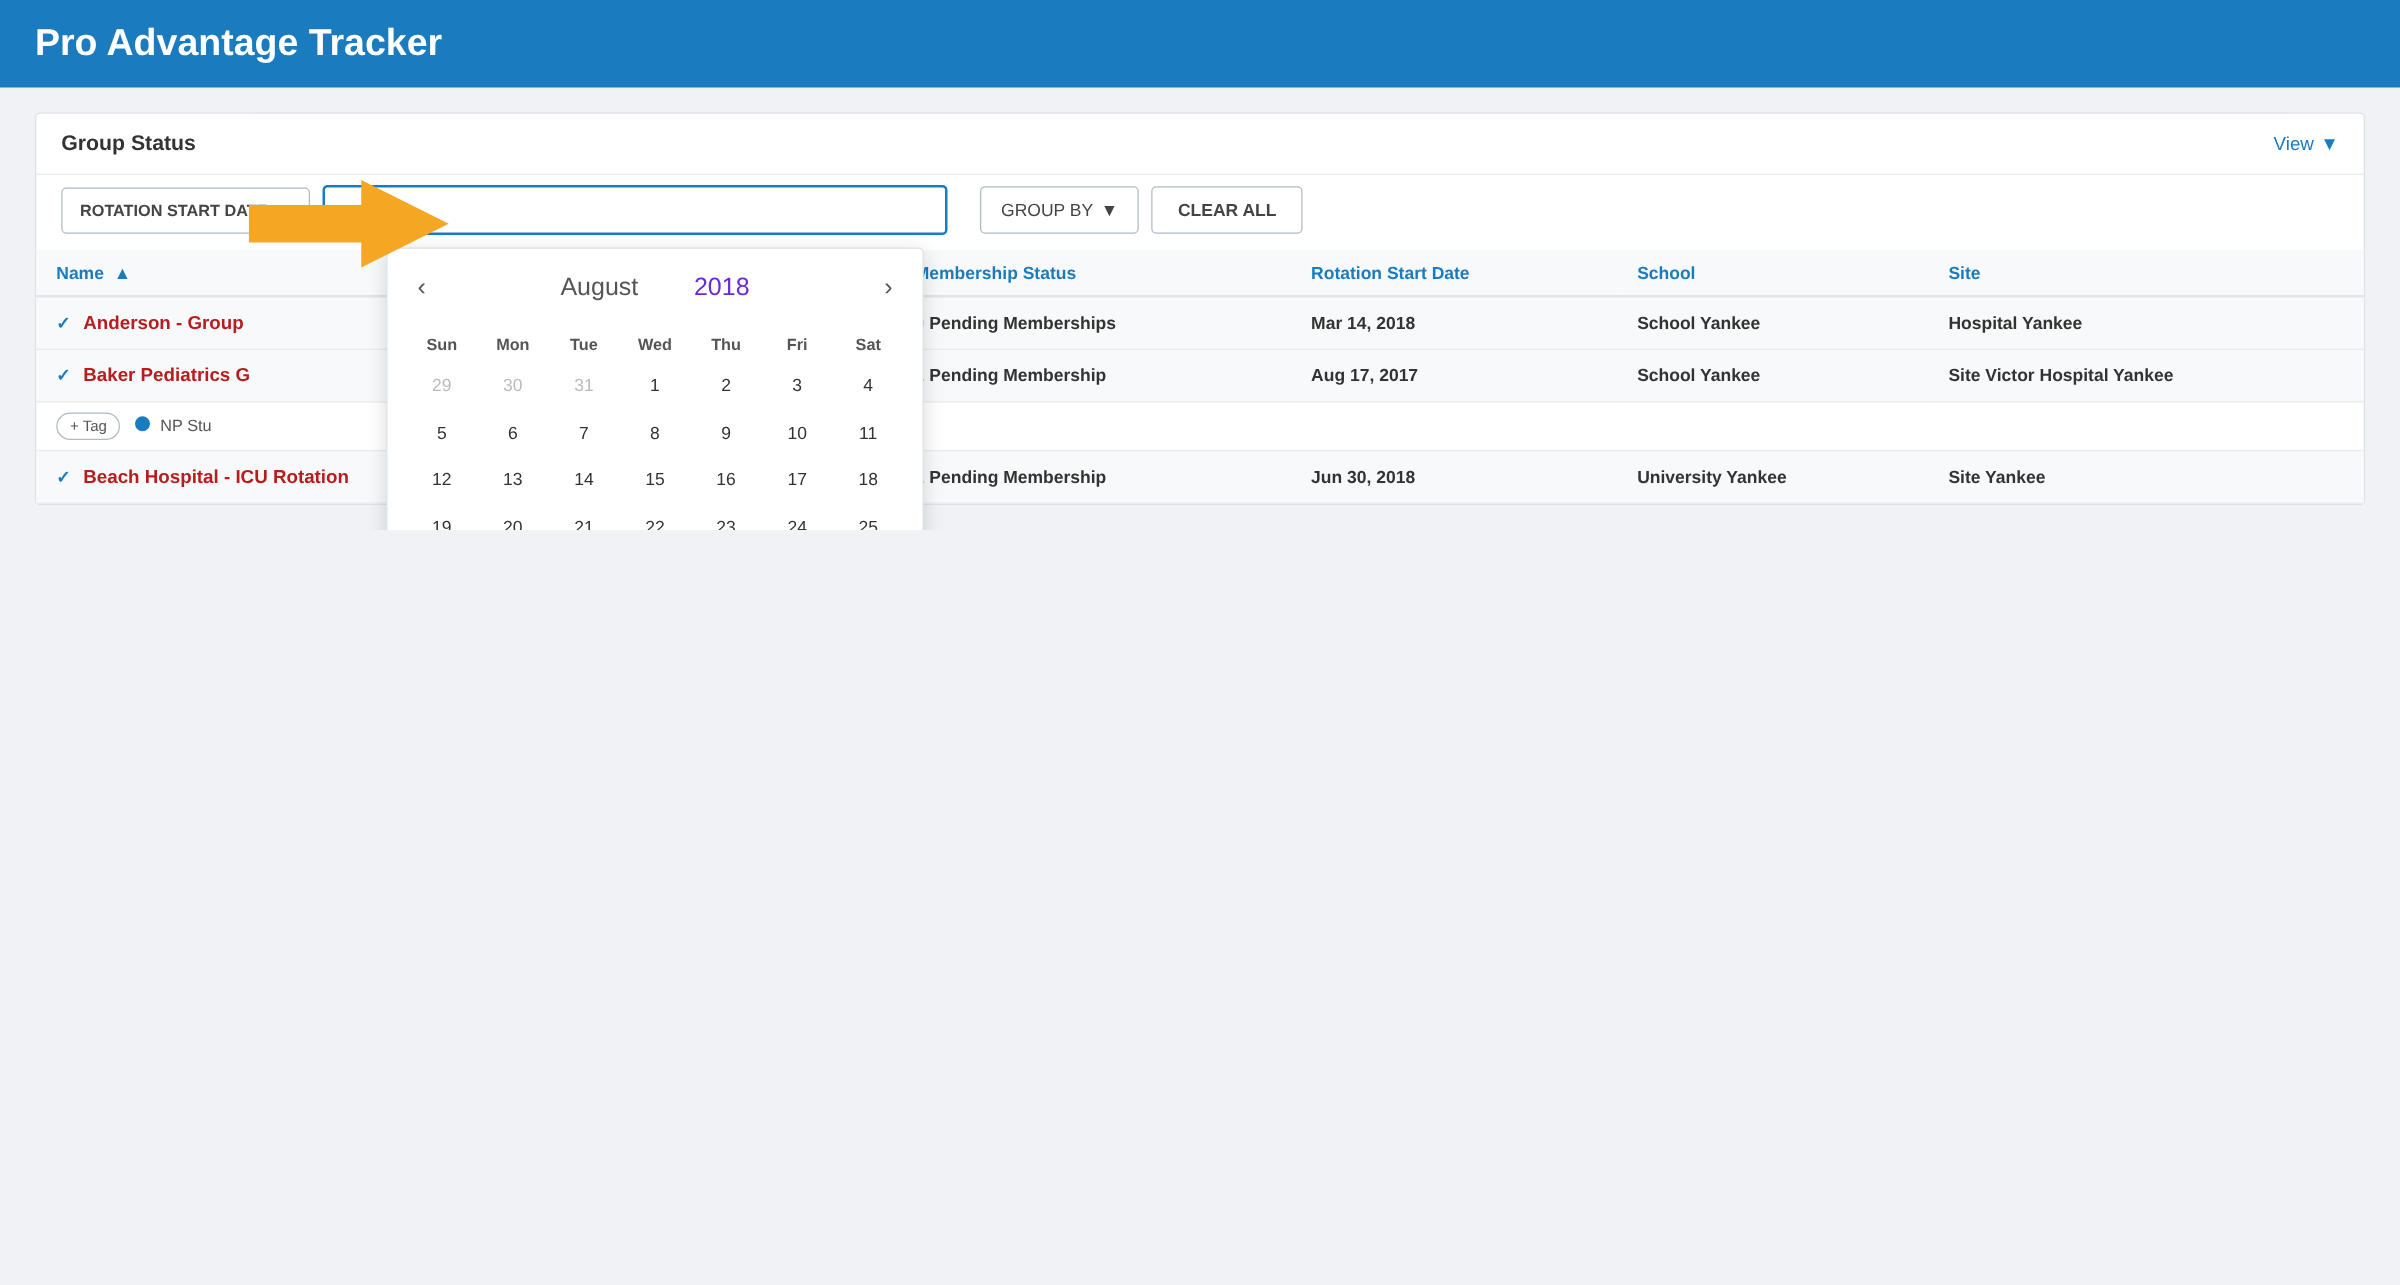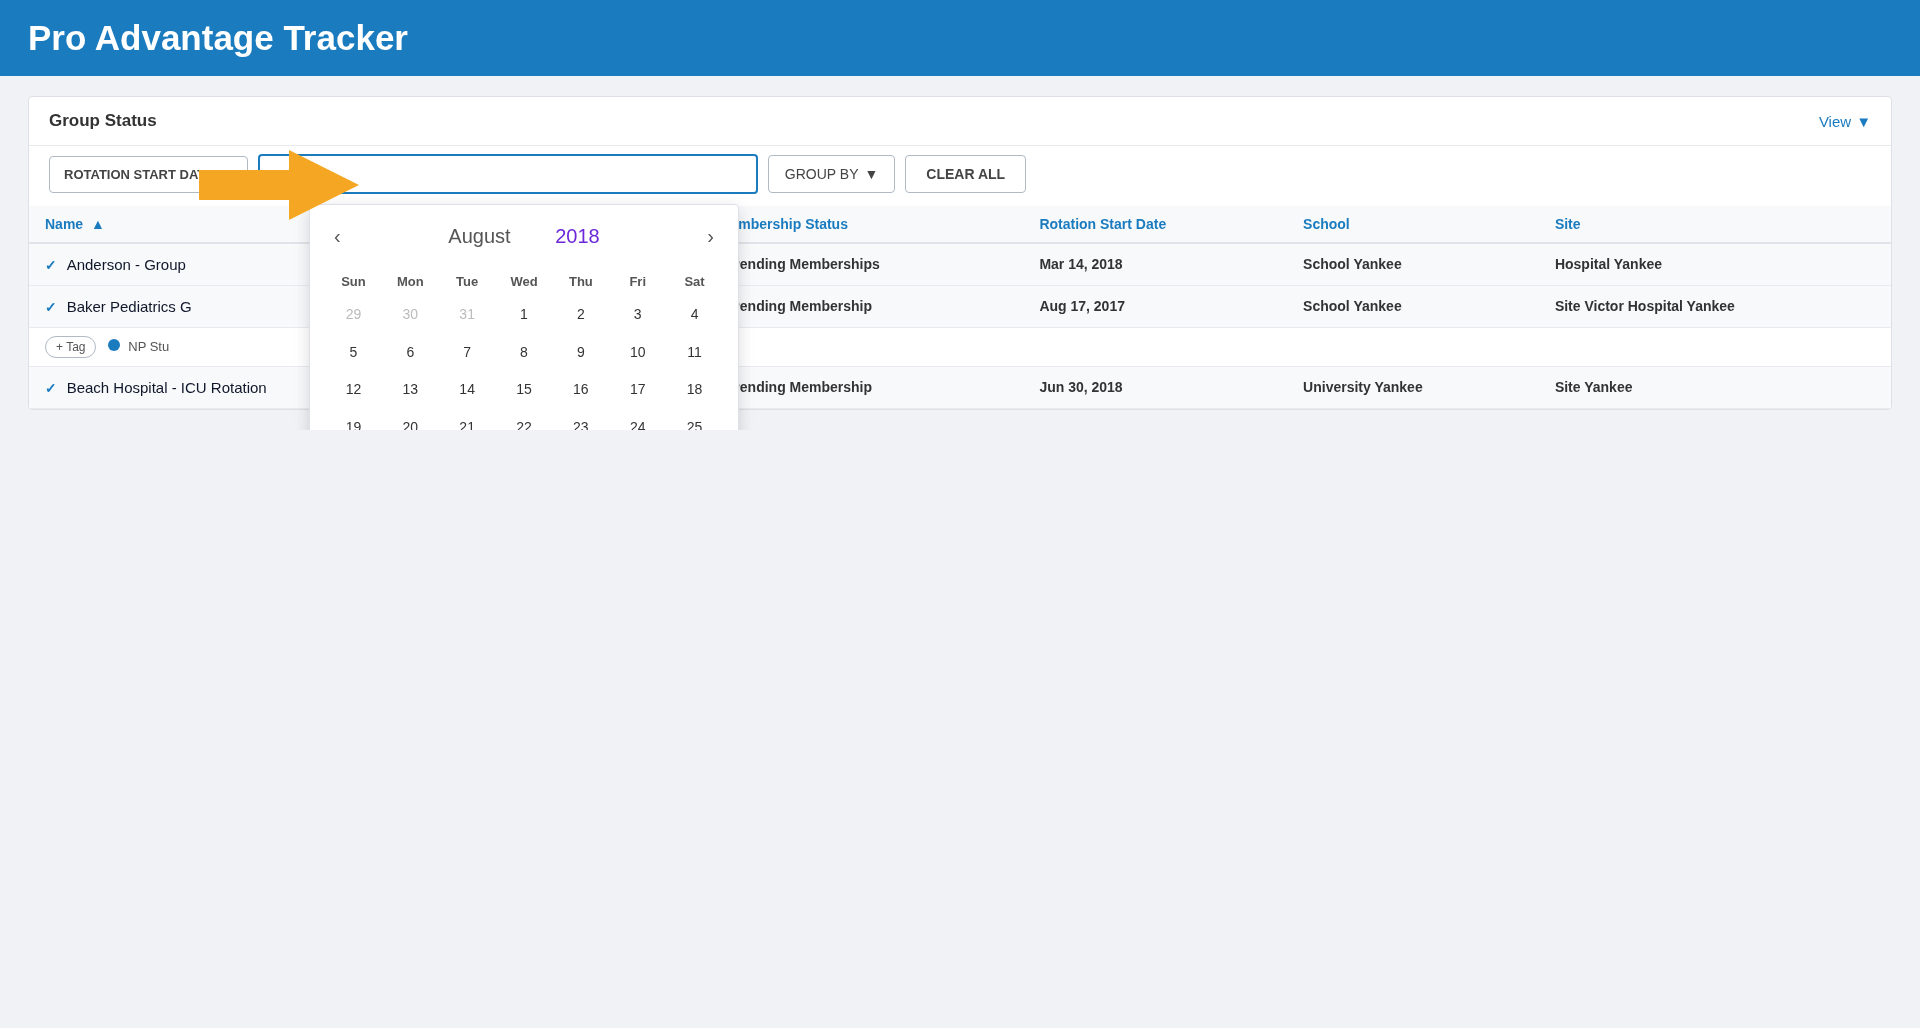--- a/index.html
+++ b/index.html
@@ -5,21 +5,21 @@
     * { box-sizing: border-box; margin: 0; padding: 0; font-family: Arial, sans-serif; }
     body { background: #f0f2f5; }
 
     
     .app-header {
       background: #1a7bbf;
       padding: 18px 28px;
     }
     .app-header h1 {
       color: white;
-      font-size: 35px;
+      font-size: 30px;
       font-weight: bold;
     }
 
     
     .main-content {
       padding: 20px 28px;
     }
 
     
     .panel {
@@ -117,20 +117,21 @@
       background: white;
       border: 1px solid #b0bac5;
       border-radius: 4px;
       padding: 10px 16px;
       font-size: 14px;
       color: #444;
       cursor: pointer;
       display: flex;
       align-items: flex-start;
       gap: 6px;
+      margin-left: 16px;
     }
 
     .clear-all-btn {
       background: white;
       border: 1px solid #b0bac5;
       border-radius: 4px;
       padding: 10px 20px;
       font-size: 14px;
       font-weight: bold;
       color: #444;
@@ -240,23 +241,23 @@
       color: #333;
       vertical-align: top;
     }
 
     .group-row td {
       background: #f8f9fb;
       font-weight: bold;
     }
 
     .group-name {
-      color: #0f172a;
+      color: #b91c1c;
       font-size: 15px;
-      font-weight: normal;
+      font-weight: bold;
     }
 
     .expand-icon {
       color: #1a7bbf;
       margin-right: 6px;
       font-size: 14px;
     }
 
     .tag-btn {
       background: white;

